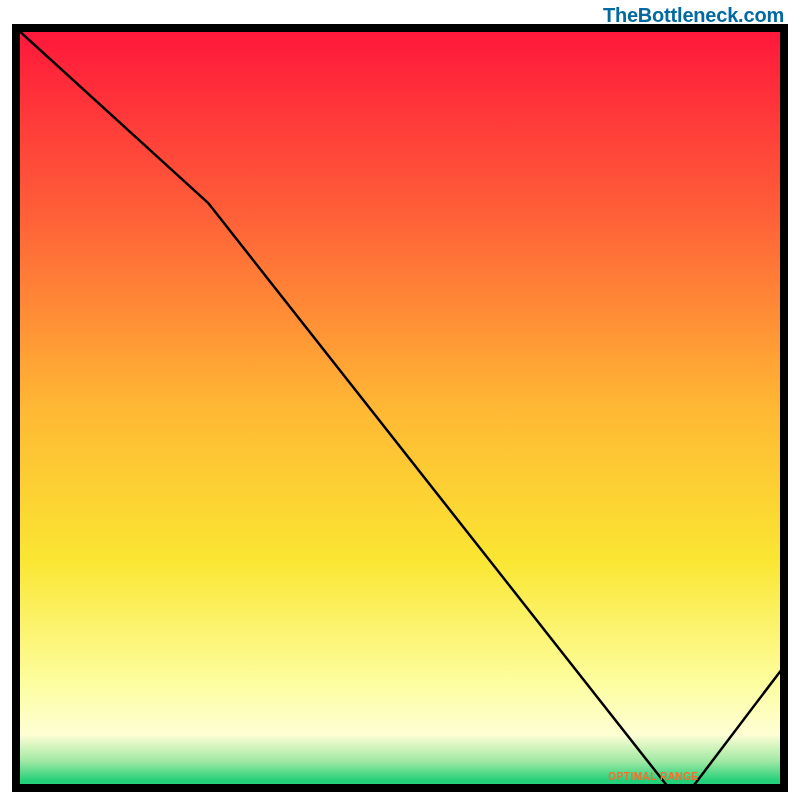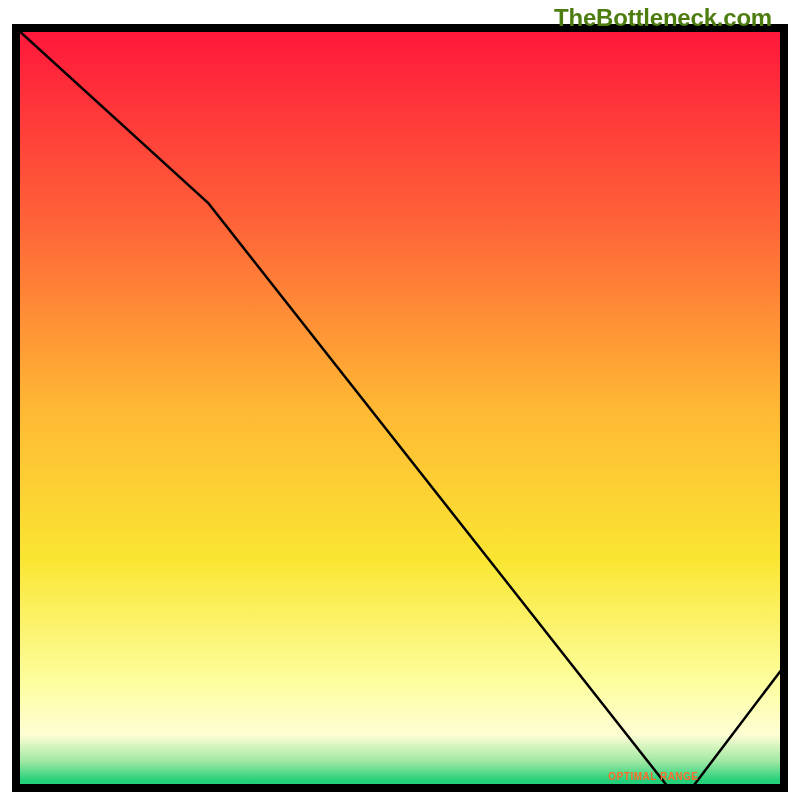--- a/index.html
+++ b/index.html
@@ -11,23 +11,23 @@
     font-family: Arial, Helvetica, sans-serif;
   }
   .chart-container {
     position: relative;
     width: 800px;
     height: 800px;
   }
   .attribution {
     position: absolute;
     top: 4px;
-    right: 28px;
-    color: #4d7c0f;
-    font-size: 24px;
+    right: 16px;
+    color: #0369a1;
+    font-size: 20px;
     font-weight: 600;
     z-index: 5;
     letter-spacing: -0.2px;
   }
   svg.plot {
     position: absolute;
     top: 0;
     left: 0;
     width: 800px;
     height: 800px;

